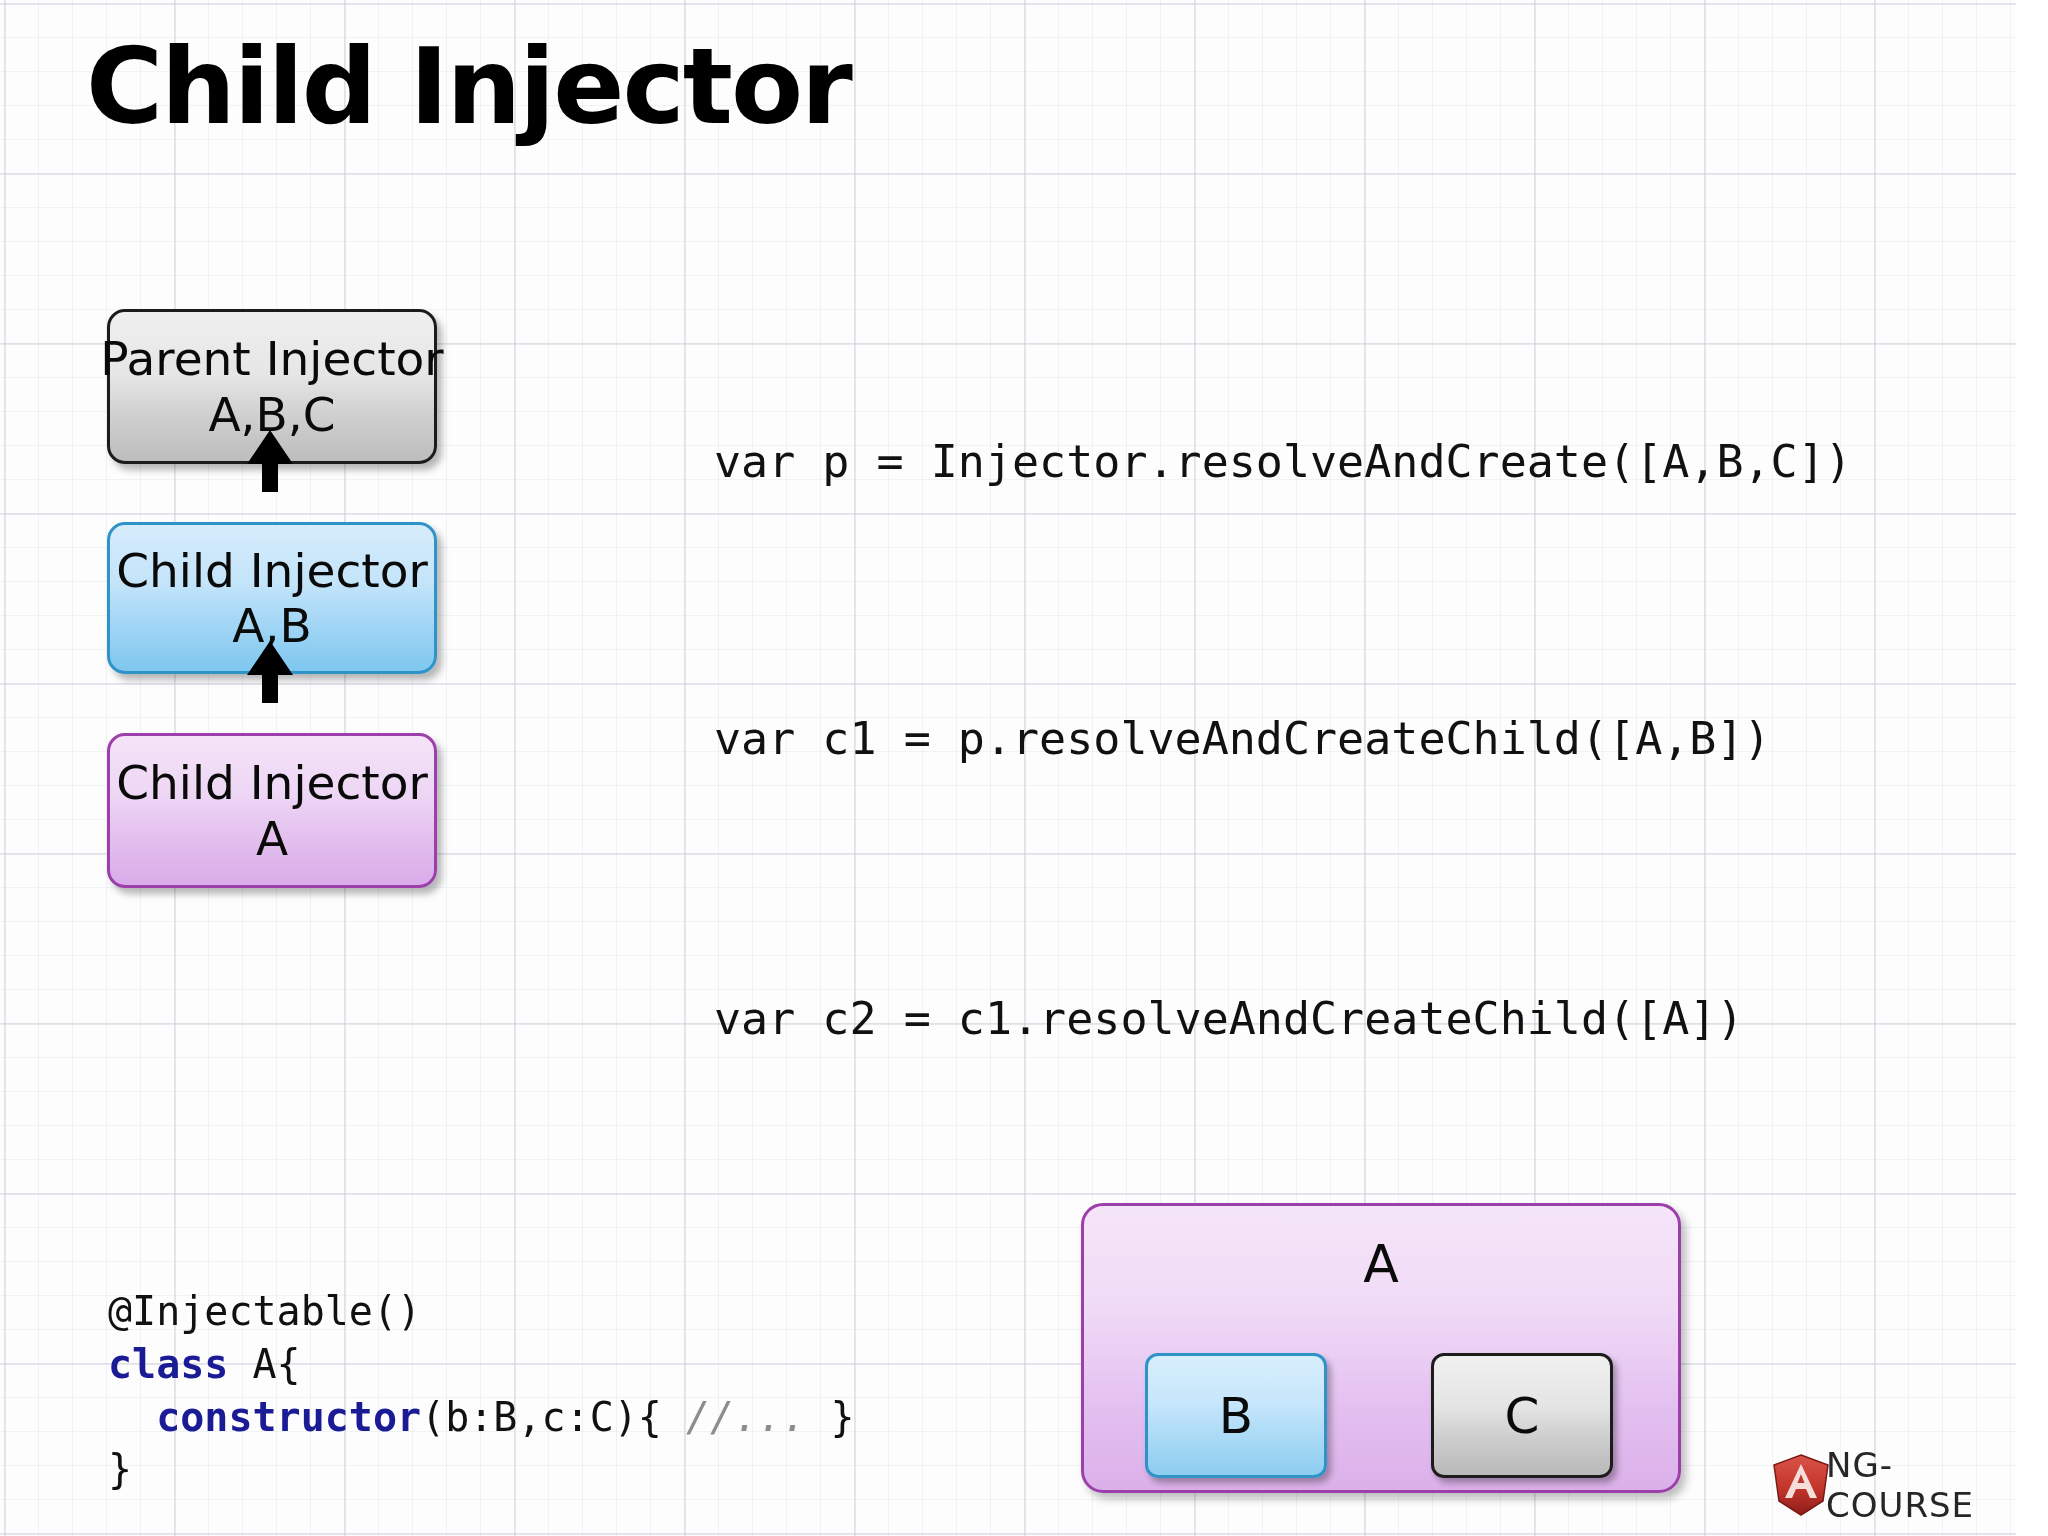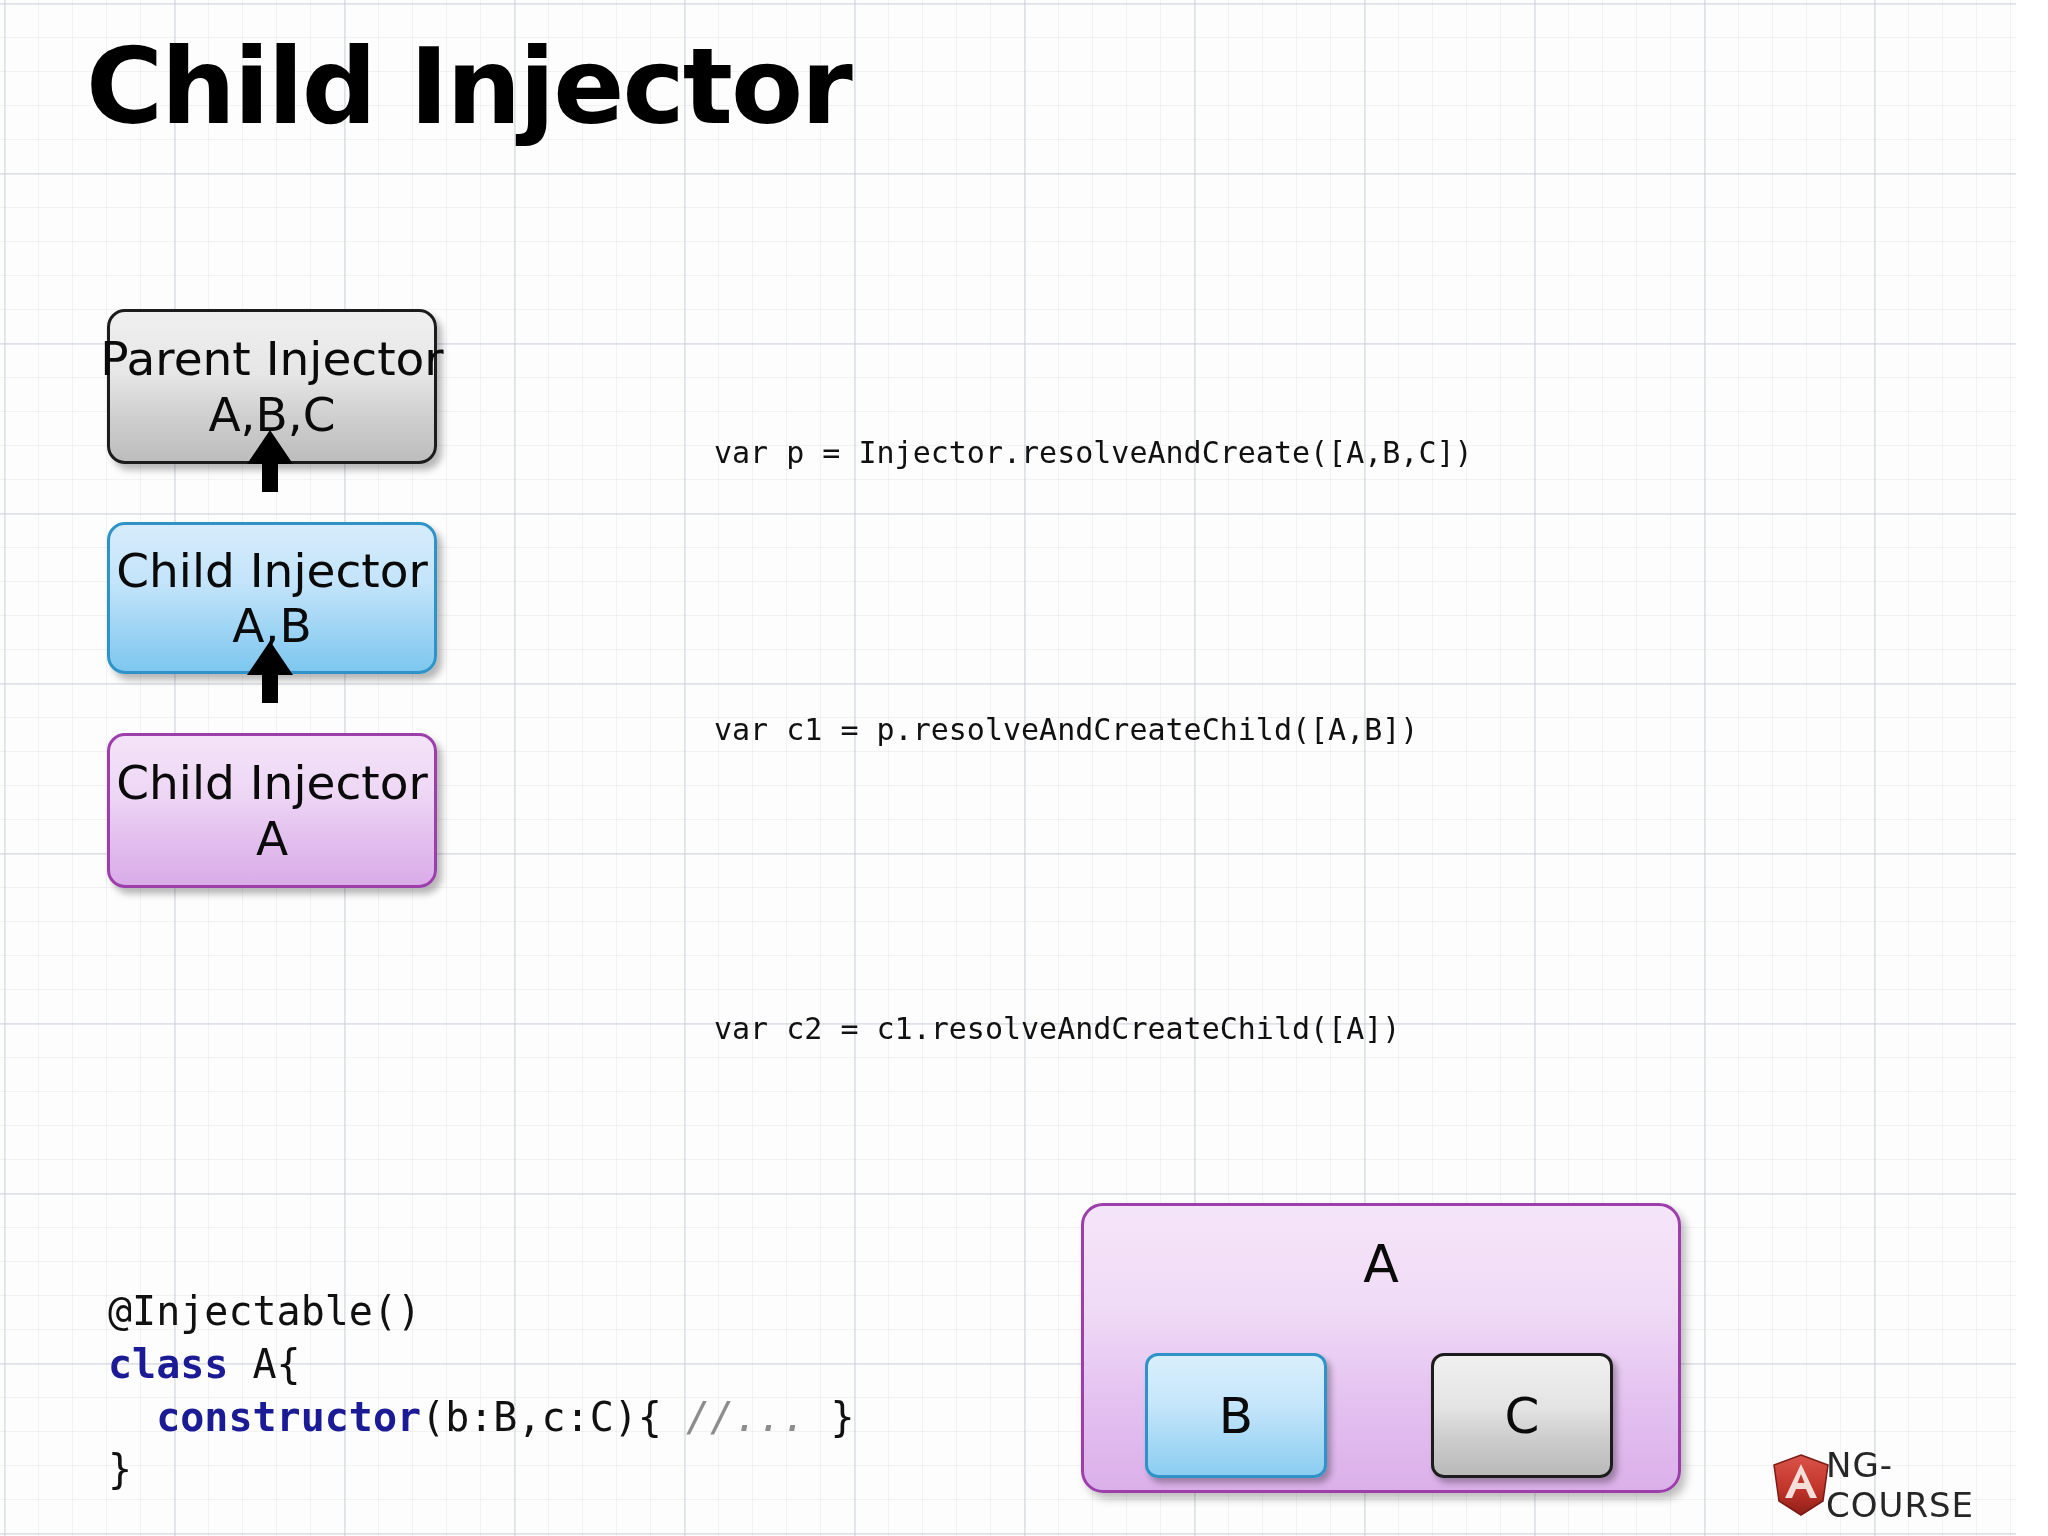--- a/index.html
+++ b/index.html
@@ -89,29 +89,29 @@
     height: 62px;
   }
 
   #arrow-1 { left: 240px; top: 430px; }
   #arrow-2 { left: 240px; top: 641px; }
 
   
   .code-line {
     position: absolute;
     font-family: "DejaVu Sans Mono", monospace;
-    font-size: 30px;
+    font-size: 45px;
     color: #111111;
     white-space: nowrap;
     letter-spacing: 0px;
   }
 
   #code-1 { left: 714px; top: 435px; }
   #code-2 { left: 714px; top: 712px; }
-  #code-3 { left: 714px; top: 992px; margin-top: 19px; }
+  #code-3 { left: 714px; top: 992px; }
   #code-4 { left: 714px; top: 1236px; }
 
   
   #class-snippet {
     position: absolute;
     left: 108px;
     top: 1285px;
     font-family: "DejaVu Sans Mono", monospace;
     font-size: 40px;
     line-height: 1.32;

